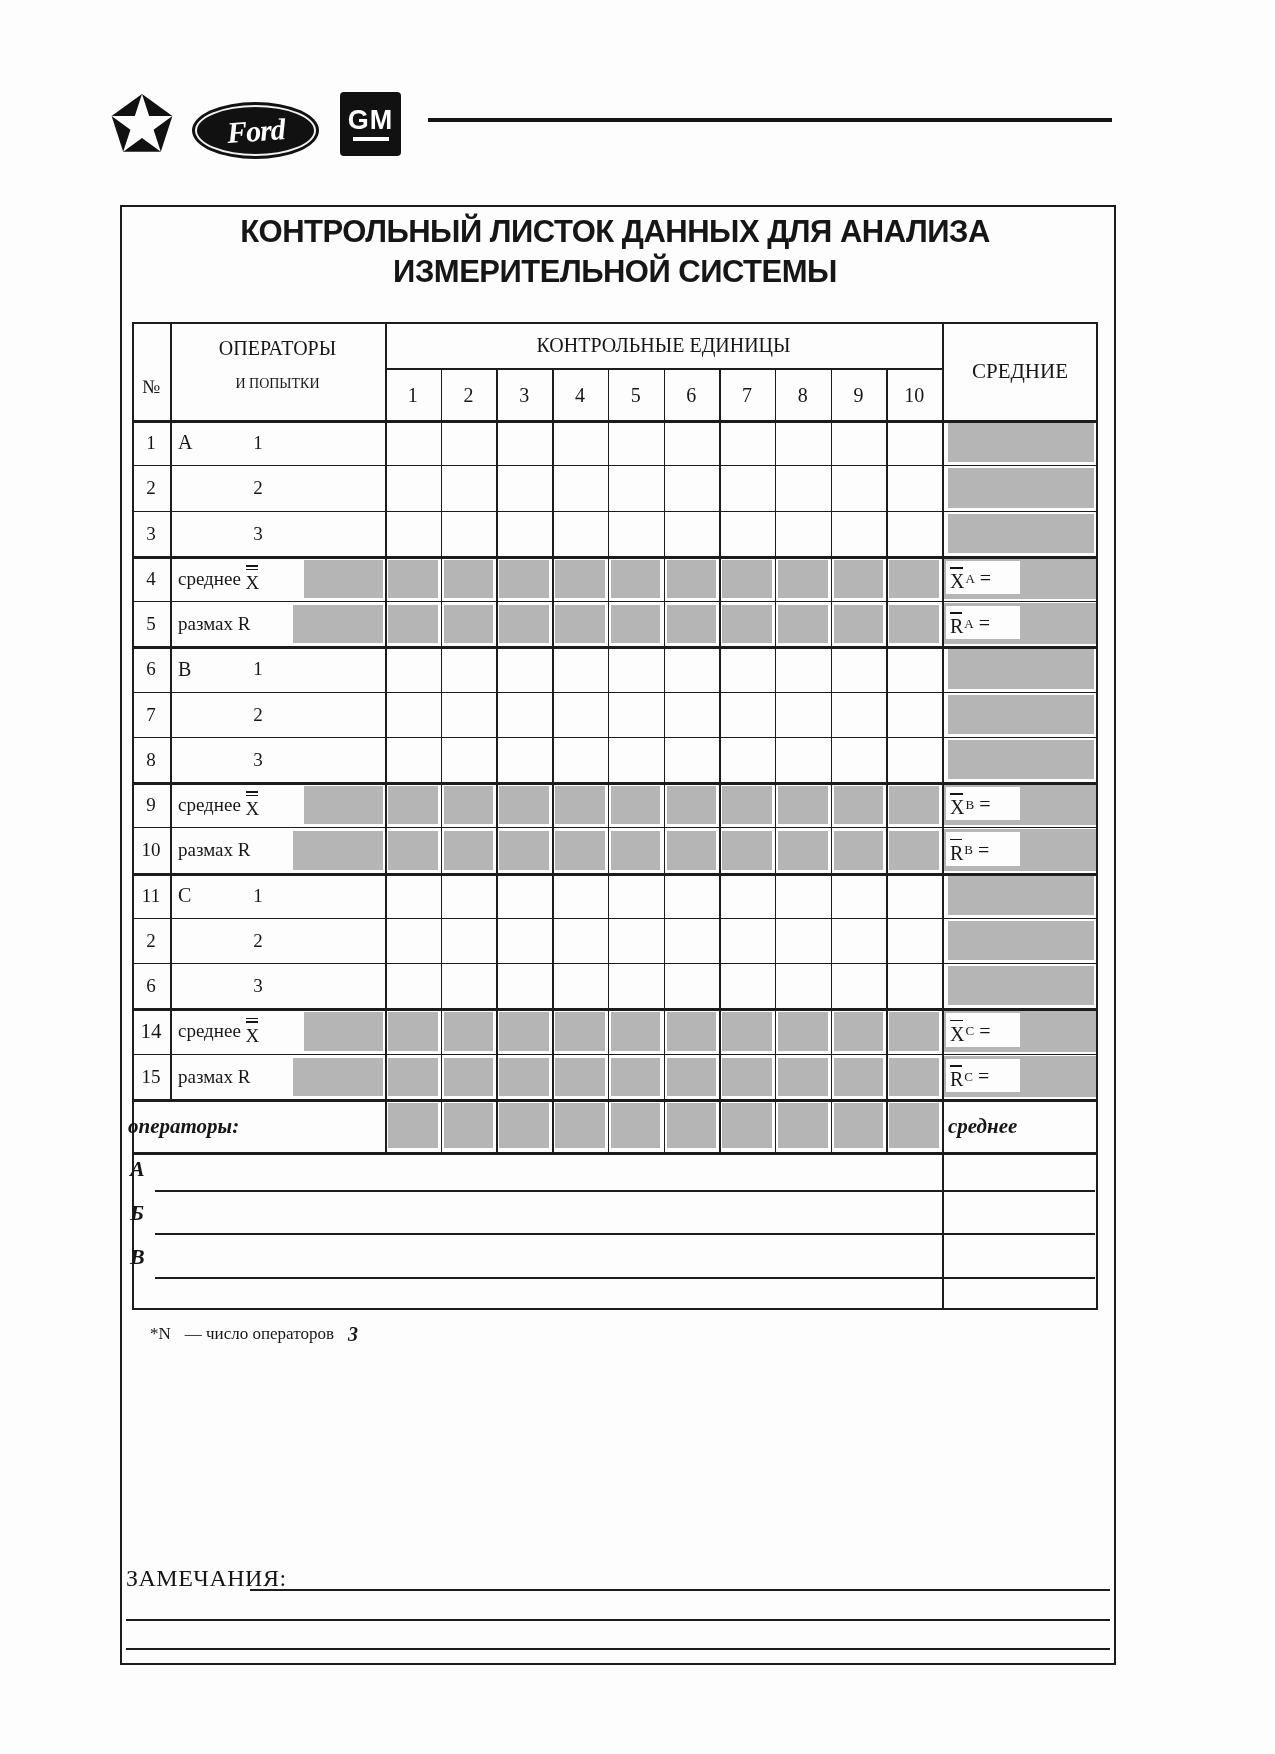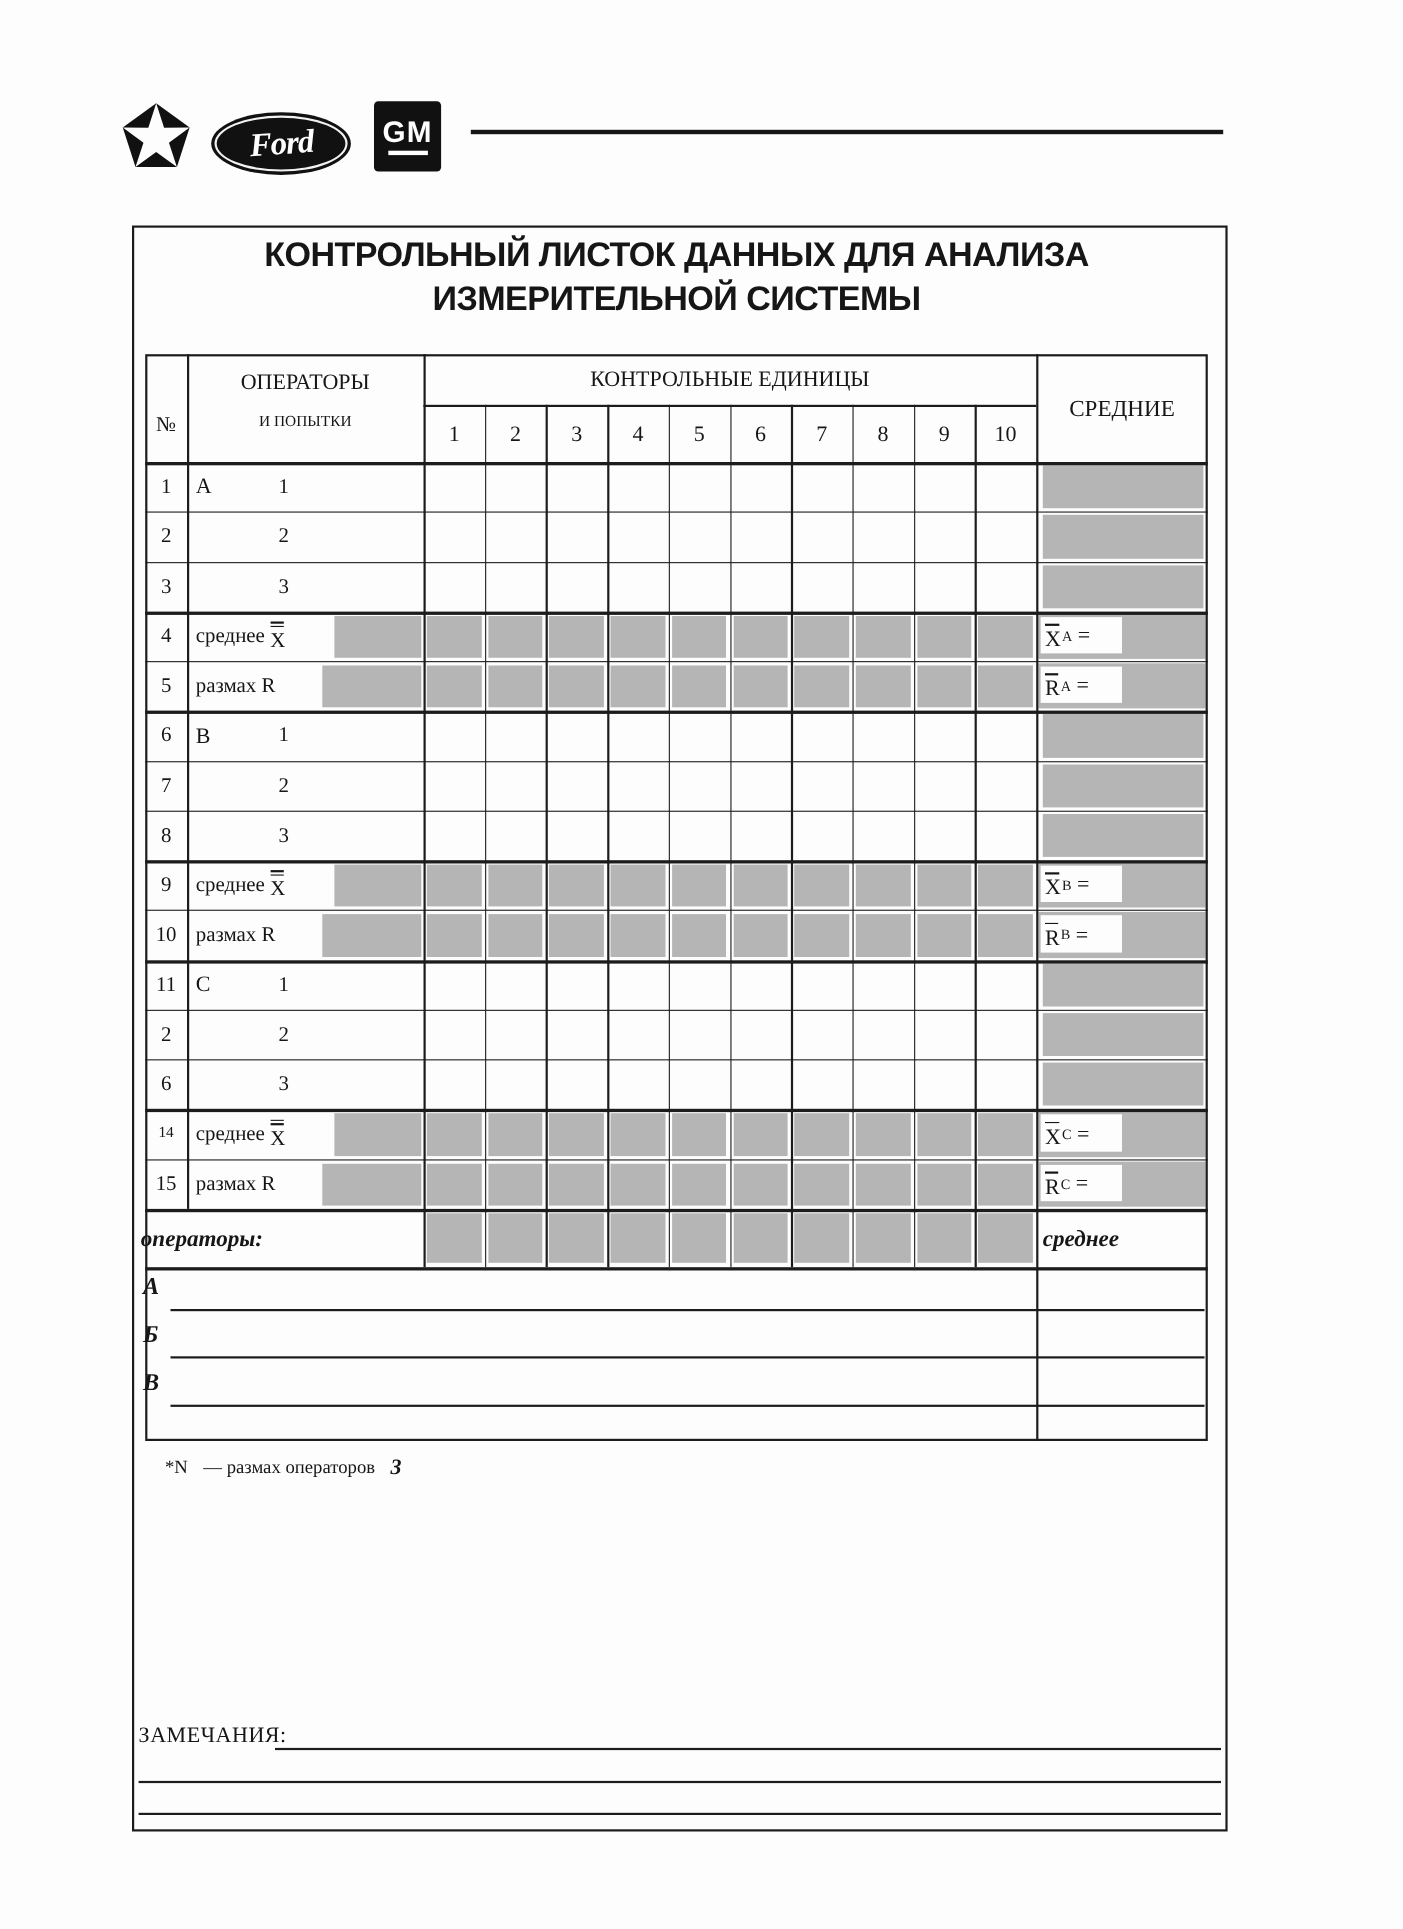--- a/index.html
+++ b/index.html
@@ -24,21 +24,21 @@
   #hdr-units{left:385px;top:324px;width:557px;height:42px;font-size:20px;}
   #hdr-means{left:942px;top:322px;width:156px;height:98px;font-size:21px;}
   
   #operators-label{left:128px;top:1100px;width:250px;height:52px;font-size:21px;font-weight:bold;font-style:italic;}
   #podpis-label{left:948px;top:1102px;width:150px;height:48px;font-size:21px;font-weight:bold;font-style:italic;}
   .sig-letter{left:130px;width:40px;height:34px;font-size:22px;font-weight:bold;font-style:italic;}
   #sig-a{top:1152px;} #sig-b{top:1196px;} #sig-c{top:1240px;}
   
   #footnote{left:150px;top:1320px;height:28px;font-size:17px;gap:14px;}
   #footnote .fn-val{font-size:20px;font-weight:bold;font-style:italic;}
-  #remarks-label{left:126px;top:1566px;height:24px;font-size:20px;letter-spacing:0.5px;}
+  #remarks-label{left:126px;top:1566px;height:24px;font-size:24px;letter-spacing:0.5px;}
   
   .ov1{position:relative;display:inline-block;line-height:1;padding-top:5px;}
   .ov1::before{content:"";position:absolute;left:0;right:1px;top:1px;height:1.6px;background:#161616;}
   .ov2{position:relative;display:inline-block;line-height:1;padding-top:8px;}
   .ov2::before{content:"";position:absolute;left:0;right:1px;top:0;height:1.5px;background:#161616;}
   .ov2::after{content:"";position:absolute;left:0;right:1px;top:3.5px;height:1.5px;background:#161616;}
   .avg-sub{font-size:13px;vertical-align:-5px;margin-left:1px;}
   
   #logo-row{position:absolute;left:0;top:0;width:1275px;height:180px;z-index:3;}
   #pentastar{position:absolute;left:110px;top:90px;width:64px;height:68px;}
@@ -88,21 +88,21 @@
   <div id="operators-label" class="txt left">операторы:</div>
 
   <div id="hdr-means" class="txt">СРЕДНИЕ</div>
   <div id="podpis-label" class="txt left">среднее</div>
   <div id="sig-a" class="txt left sig-letter">А</div>
   <div id="sig-b" class="txt left sig-letter">Б</div>
   <div id="sig-c" class="txt left sig-letter">В</div>
 
   <div id="footnote" class="txt left">
     <span>*N</span>
-    <span>— размах операторов</span>
+    <span>— число операторов</span>
     <span class="fn-val">3</span>
   </div>
 
   <div id="remarks-label" class="txt left">ЗАМЕЧАНИЯ:</div>
 
 <div class="ln" style="left:385px;top:368px;width:557px;height:1.6px;"></div>
     <div class="ln" style="left:132px;top:420px;width:966px;height:2.5px;"></div>
     <div class="ln" style="left:132px;top:465px;width:966px;height:1.4px;"></div>
     <div class="ln" style="left:132px;top:511px;width:966px;height:1.4px;"></div>
     <div class="ln" style="left:132px;top:556px;width:966px;height:2.5px;"></div>
@@ -256,21 +256,21 @@
     <div class="txt" style="left:132px;top:873px;width:38px;height:45px;font-size:19px;">11</div>
     <div class="txt left" style="left:178px;top:873px;width:30px;height:45px;font-size:20px;justify-content:flex-start;">C</div>
     <div class="txt" style="left:226px;top:873px;width:64px;height:45px;font-size:19px;">1</div>
     <div class="gray" style="left:948px;top:876px;width:146px;height:39px;"></div>
     <div class="txt" style="left:132px;top:918px;width:38px;height:45px;font-size:19px;">2</div>
     <div class="txt" style="left:226px;top:918px;width:64px;height:45px;font-size:19px;">2</div>
     <div class="gray" style="left:948px;top:921px;width:146px;height:39px;"></div>
     <div class="txt" style="left:132px;top:963px;width:38px;height:45px;font-size:19px;">6</div>
     <div class="txt" style="left:226px;top:963px;width:64px;height:45px;font-size:19px;">3</div>
     <div class="gray" style="left:948px;top:966px;width:146px;height:39px;"></div>
-    <div class="txt" style="left:132px;top:1008px;width:38px;height:46px;font-size:14px;">14</div>
+    <div class="txt" style="left:132px;top:1008px;width:38px;height:46px;font-size:21px;">14</div>
     <div class="txt left" style="left:178px;top:1008px;width:130px;height:46px;font-size:19px;">
       <span>среднее&nbsp;</span>
       <span class="ov2">X</span>
     </div>
     <div class="gray" style="left:304px;top:1012px;width:79px;height:39px;"></div>
     <div class="gray" style="left:388px;top:1012px;width:49.7px;height:39px;"></div>
     <div class="gray" style="left:443.7px;top:1012px;width:49.7px;height:39px;"></div>
     <div class="gray" style="left:499.4px;top:1012px;width:49.7px;height:39px;"></div>
     <div class="gray" style="left:555.1px;top:1012px;width:49.7px;height:39px;"></div>
     <div class="gray" style="left:610.8px;top:1012px;width:49.7px;height:39px;"></div>

